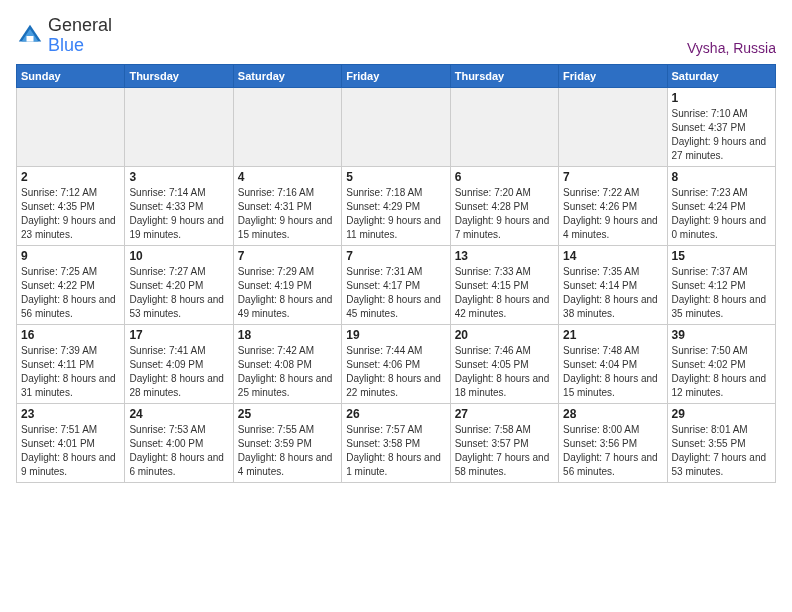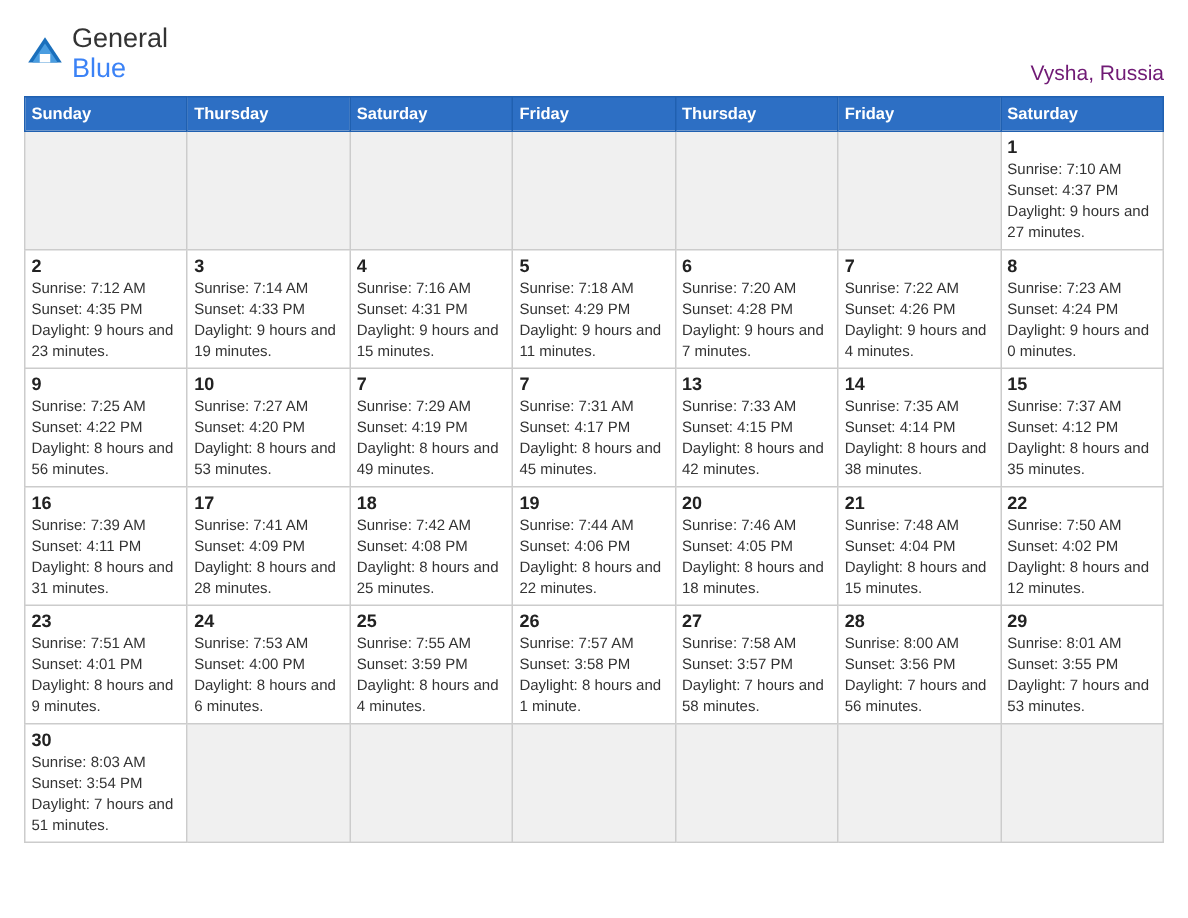--- a/index.html
+++ b/index.html
@@ -218,21 +218,21 @@
           </td>
           <td>
             <span class="day-number">20</span>
             <div class="day-info">Sunrise: 7:46 AM<br>Sunset: 4:05 PM<br>Daylight: 8 hours and 18 minutes.</div>
           </td>
           <td>
             <span class="day-number">21</span>
             <div class="day-info">Sunrise: 7:48 AM<br>Sunset: 4:04 PM<br>Daylight: 8 hours and 15 minutes.</div>
           </td>
           <td>
-            <span class="day-number">22</span>
+            <span class="day-number">39</span>
             <div class="day-info">Sunrise: 7:50 AM<br>Sunset: 4:02 PM<br>Daylight: 8 hours and 12 minutes.</div>
           </td>
         </tr>
         <tr>
           <td>
             <span class="day-number">23</span>
             <div class="day-info">Sunrise: 7:51 AM<br>Sunset: 4:01 PM<br>Daylight: 8 hours and 9 minutes.</div>
           </td>
           <td>
             <span class="day-number">24</span>
@@ -251,28 +251,16 @@
             <div class="day-info">Sunrise: 7:58 AM<br>Sunset: 3:57 PM<br>Daylight: 7 hours and 58 minutes.</div>
           </td>
           <td>
             <span class="day-number">28</span>
             <div class="day-info">Sunrise: 8:00 AM<br>Sunset: 3:56 PM<br>Daylight: 7 hours and 56 minutes.</div>
           </td>
           <td>
             <span class="day-number">29</span>
             <div class="day-info">Sunrise: 8:01 AM<br>Sunset: 3:55 PM<br>Daylight: 7 hours and 53 minutes.</div>
           </td>
-        </tr>
-        <tr class="last-row">
-          <td>
-            <span class="day-number">30</span>
-            <div class="day-info">Sunrise: 8:03 AM<br>Sunset: 3:54 PM<br>Daylight: 7 hours and 51 minutes.</div>
-          </td>
-          <td class="empty"></td>
-          <td class="empty"></td>
-          <td class="empty"></td>
-          <td class="empty"></td>
-          <td class="empty"></td>
-          <td class="empty"></td>
         </tr>
       </tbody>
   </table>
 </div>
 
 </body></html>

